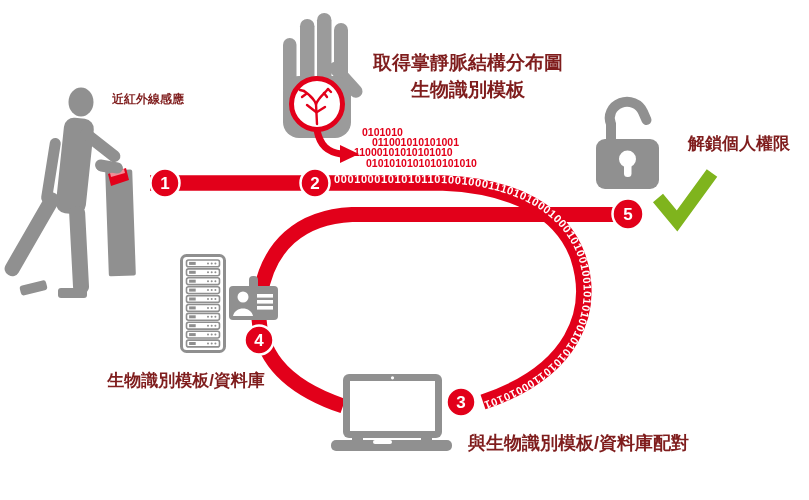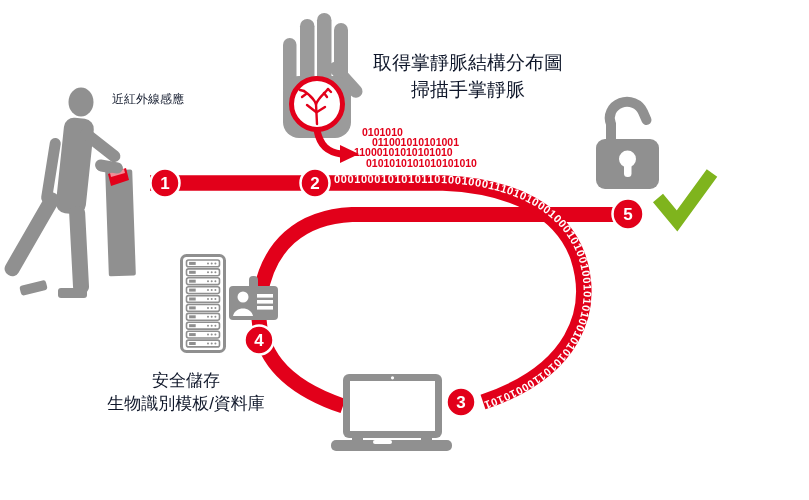--- a/index.html
+++ b/index.html
@@ -2,21 +2,21 @@
 <html><head>
 <meta charset="utf-8">
 <style>
   html,body{margin:0;padding:0;background:#ffffff;}
   .stage{
     position:relative;width:809px;height:500px;background:#ffffff;overflow:hidden;
     font-family:"Liberation Sans","DejaVu Sans",sans-serif;
   }
   .stage svg{position:absolute;left:0;top:0;}
   .label{
-    position:absolute;color:#0f172a;font-weight:normal;white-space:nowrap;
+    position:absolute;color:#7f1d1d;font-weight:bold;white-space:nowrap;
   }
   .label div{white-space:nowrap;}
   .lbl-scan{left:112px;top:88px;font-size:12px;line-height:22px;text-align:left;}
   .lbl-convert{left:363px;top:49px;width:210px;font-size:19px;line-height:27px;text-align:center;}
   .lbl-unlock{left:688px;top:132px;font-size:17px;}
   .lbl-store{left:86px;top:369px;width:200px;font-size:17px;line-height:23px;text-align:center;}
   .lbl-match{left:468px;top:431px;font-size:18px;}
   .bin-stream{font-family:"Liberation Sans","DejaVu Sans",sans-serif;font-weight:bold;}
 </style>
 </head>
@@ -166,23 +166,28 @@
       </g>
     </g>
   </svg>
 
   <div class="label lbl-scan">
     <div>近紅外線感應</div>
   </div>
 
   <div class="label lbl-convert">
     <div>取得掌靜脈結構分布圖</div>
-    <div>掃描手掌靜脈</div>
+    <div>生物識別模板</div>
   </div>
 
+  <div class="label lbl-unlock">
+    <div>解鎖個人權限</div>
+  </div>
 
   <div class="label lbl-store">
-    <div>安全儲存</div>
     <div>生物識別模板/資料庫</div>
   </div>
 
+  <div class="label lbl-match">
+    <div>與生物識別模板/資料庫配對</div>
+  </div>
 
 </div>
 
 </body></html>

